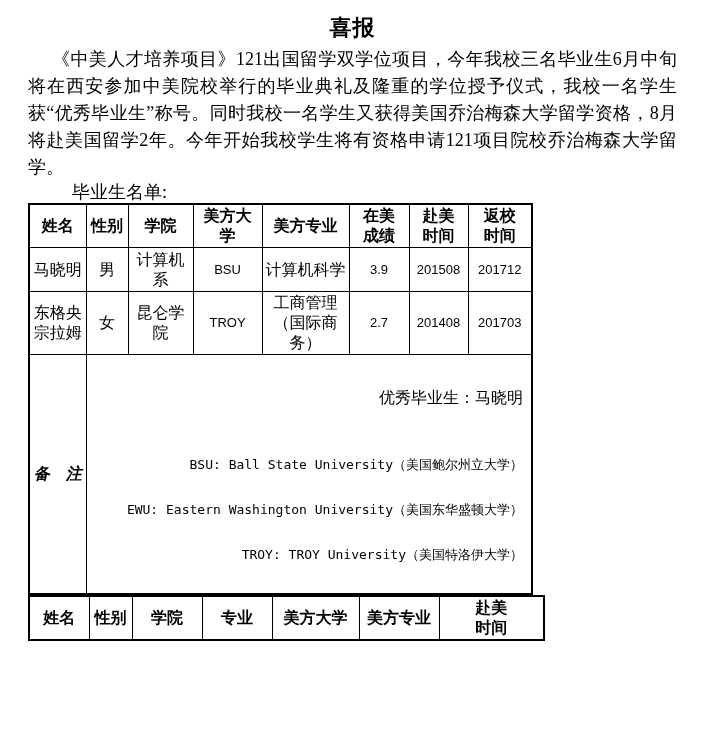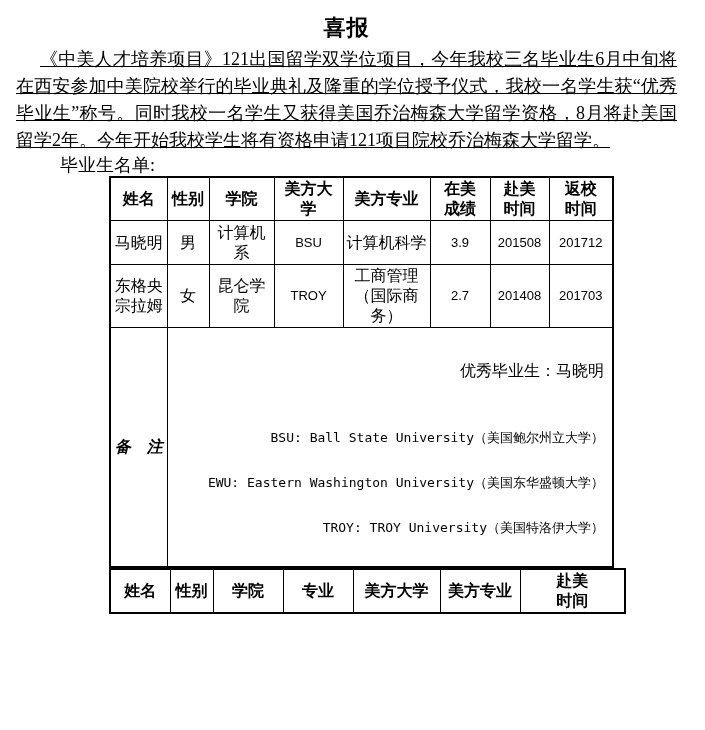--- a/index.html
+++ b/index.html
@@ -5,52 +5,50 @@
   html, body { margin: 0; padding: 0; background: #ffffff; }
   body {
     width: 705px; height: 730px;
     font-family: "Liberation Serif", serif;
     color: #000000;
     overflow: hidden;
   }
   .page {
     box-sizing: border-box;
     width: 705px; height: 730px;
-    padding: 13px 28px 0 16px;
+    padding: 13px 28px 0 28px;
   }
   .doc-title {
     margin: 0;
     text-align: center;
     font-size: 22px;
     font-weight: bold;
     line-height: 29px;
     letter-spacing: 1px;
   }
   .intro {
     margin: 4px 0 0 0;
     font-size: 18px;
     line-height: 27px;
     text-align: justify;
     text-indent: 24px;
     white-space: pre-line;
-    text-decoration: underline;
   }
   .section-label {
     font-size: 18px;
     line-height: 22px;
     margin: 0 0 0 44px;
   }
   .section-label.second {
     margin-top: 29px;
     margin-bottom: 3px;
   }
   table {
     border-collapse: collapse;
     table-layout: fixed;
-    margin-left: 93px;
     border: 2px solid #000;
   }
   th, td {
     border: 1px solid #000;
     text-align: center;
     vertical-align: middle;
     font-size: 16px;
     padding: 1px 2px;
     white-space: pre-line;
     line-height: 20px;

